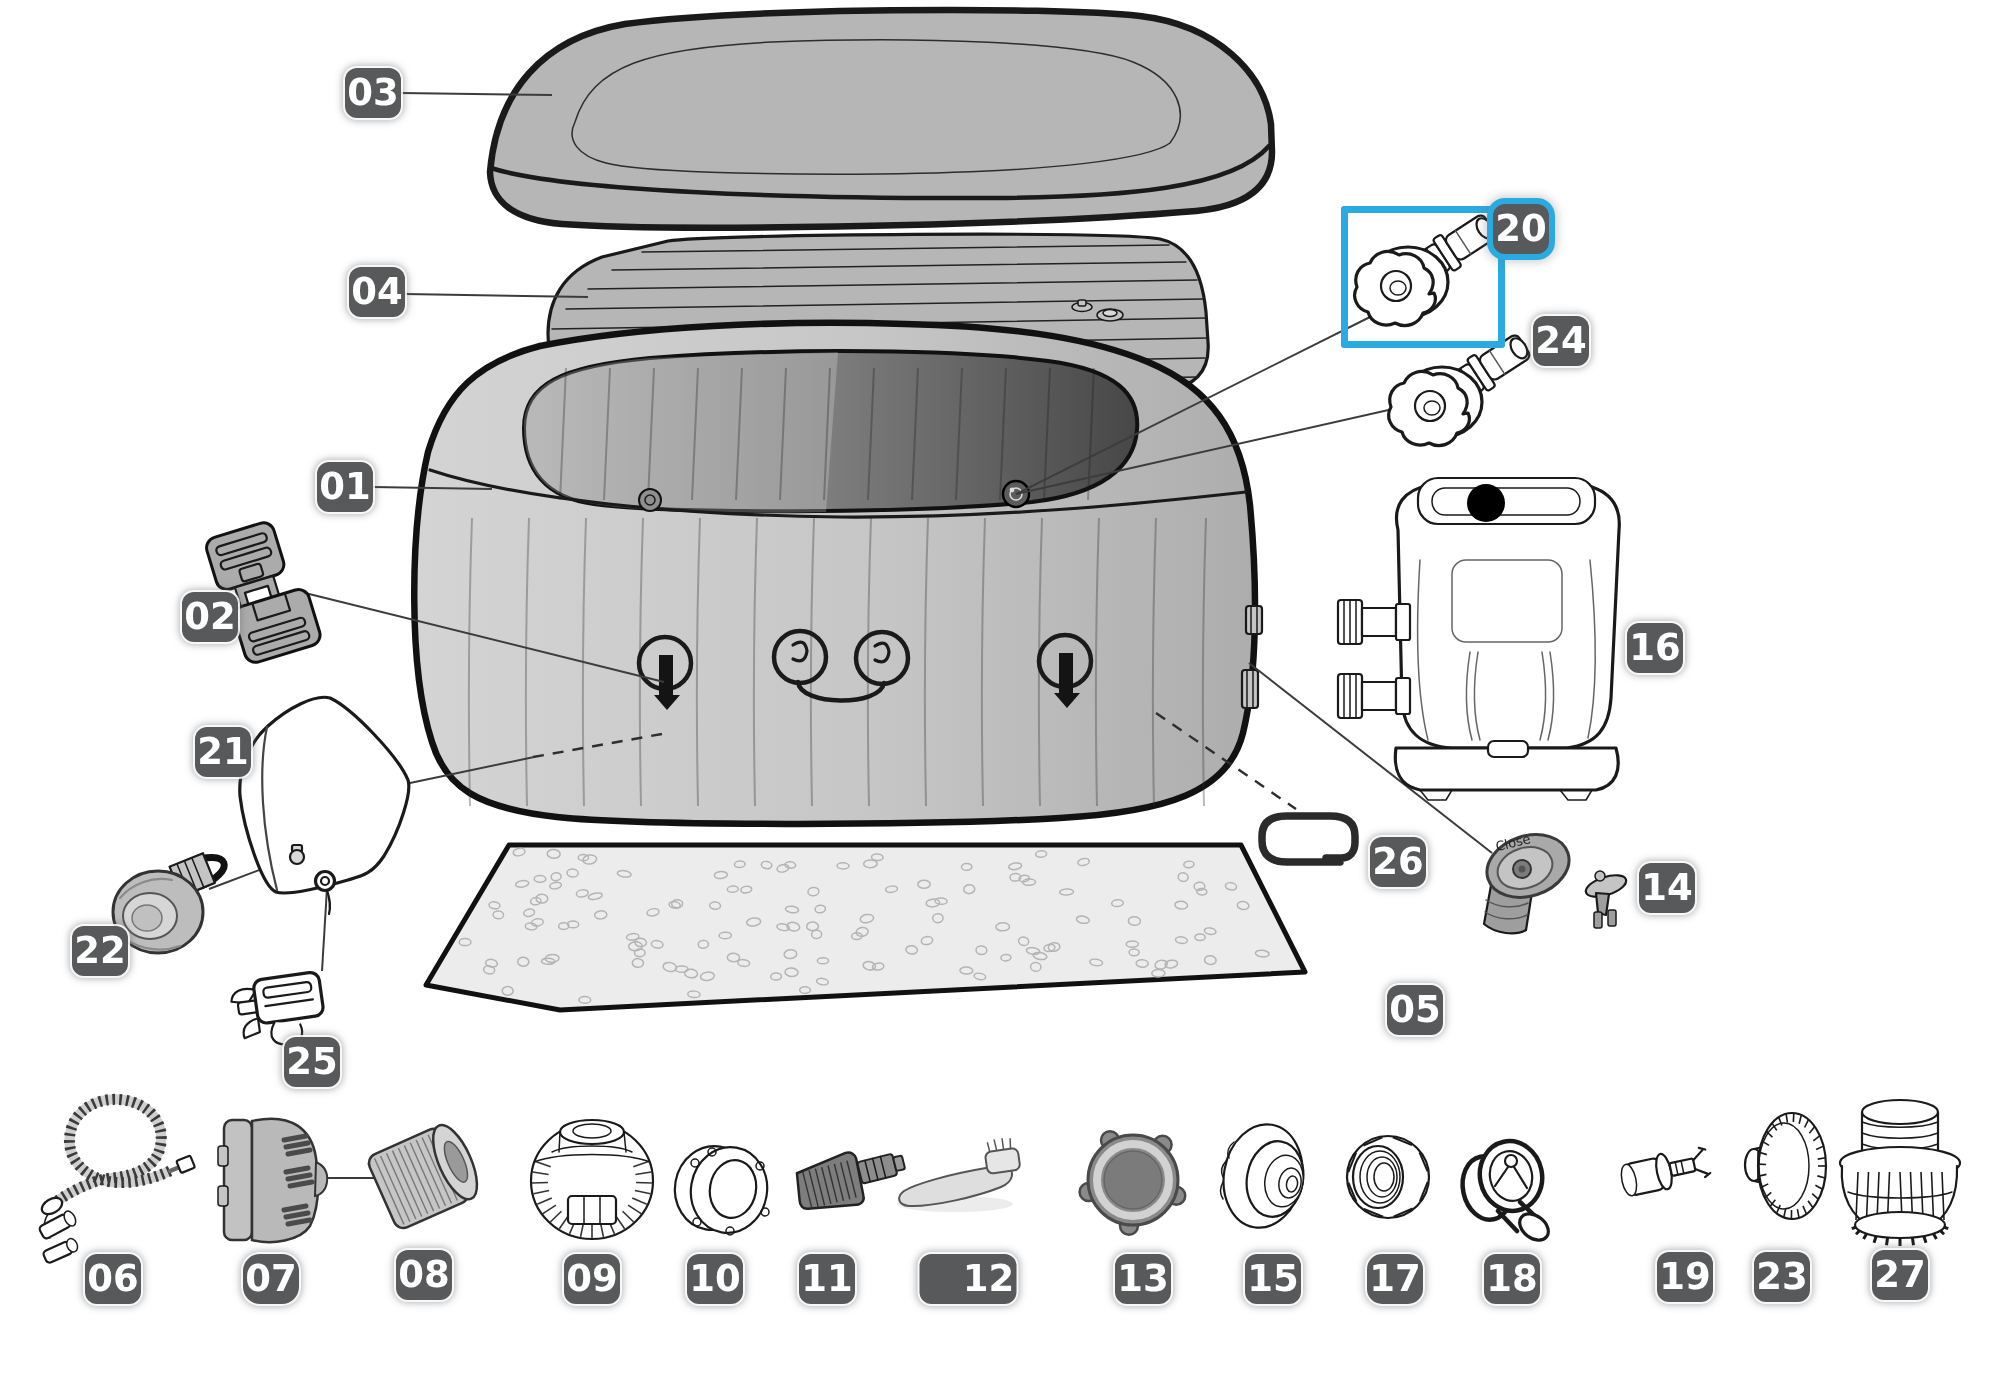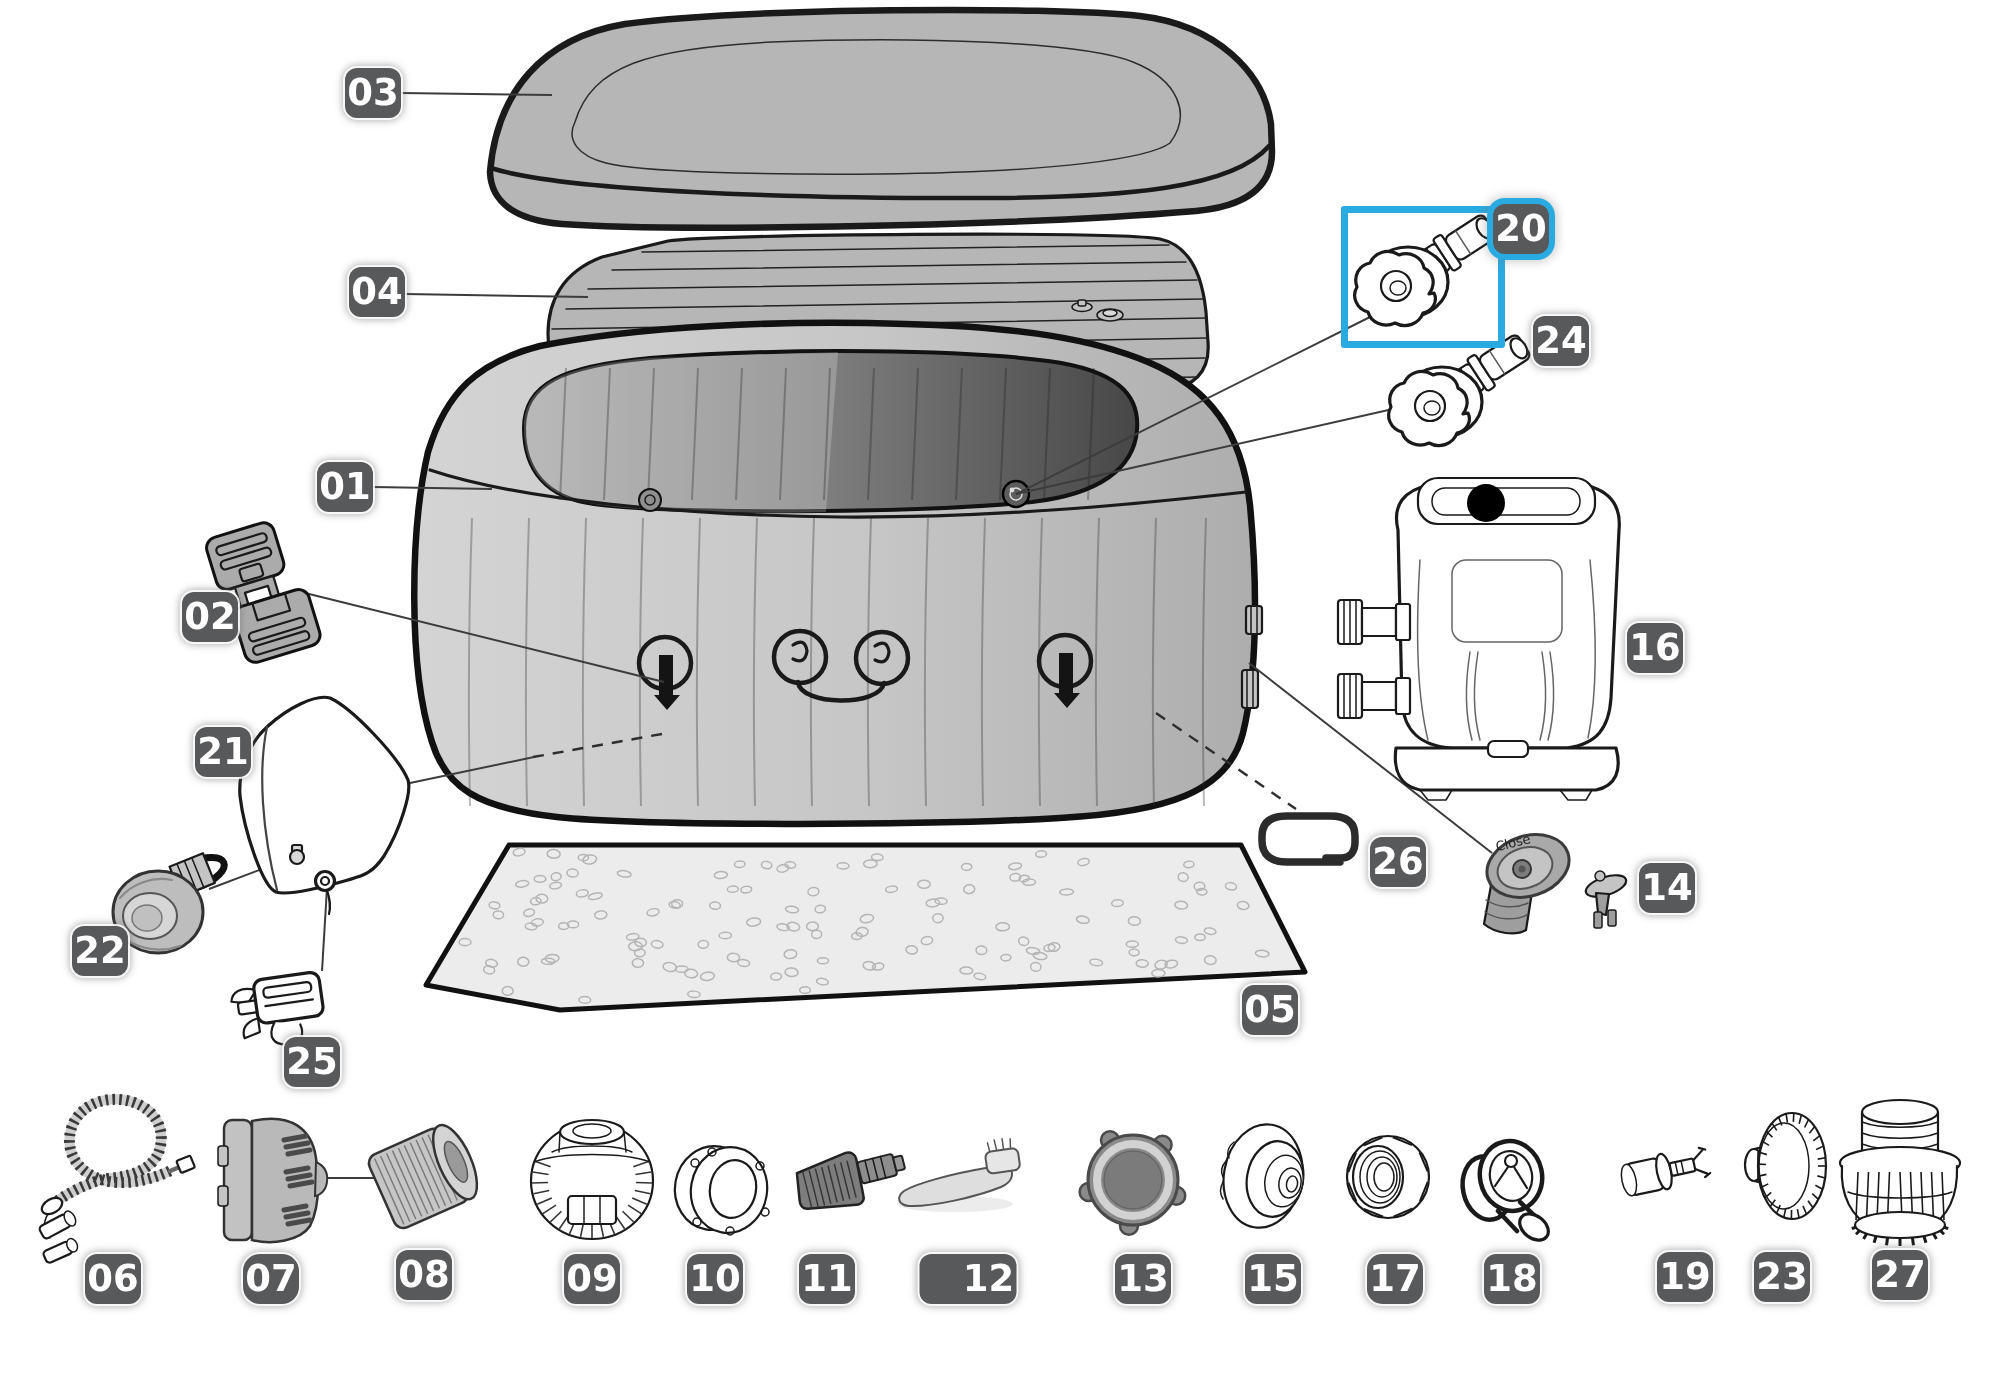--- a/index.html
+++ b/index.html
@@ -716,21 +716,21 @@
   </g>
 </svg>
 
 <div class="hlbox"></div>
 
 <div id="label-layer">
       <div class="plabel" style="left: 345px; top: 487px;">01</div>
       <div class="plabel" style="left: 210px; top: 617px;">02</div>
       <div class="plabel" style="left: 373px; top: 93px;">03</div>
       <div class="plabel" style="left: 377px; top: 292px;">04</div>
-      <div class="plabel" style="left: 1270px; top: 1010px;">05</div>
+      <div class="plabel" style="left: 1415px; top: 1010px;">05</div>
       <div class="plabel" style="left: 113px; top: 1279px;">06</div>
       <div class="plabel" style="left: 271px; top: 1279px; border-radius: 17px;">07</div>
       <div class="plabel" style="left: 424px; top: 1275px;">08</div>
       <div class="plabel" style="left: 592px; top: 1279px;">09</div>
       <div class="plabel" style="left: 715px; top: 1279px;">10</div>
       <div class="plabel" style="left: 827px; top: 1279px;">11</div>
       <div class="plabel" style="left: 968px; top: 1279px; padding-left: 41px;">12</div>
       <div class="plabel" style="left: 1143px; top: 1279px;">13</div>
       <div class="plabel" style="left: 1667px; top: 888px;">14</div>
       <div class="plabel" style="left: 1273px; top: 1279px;">15</div>

